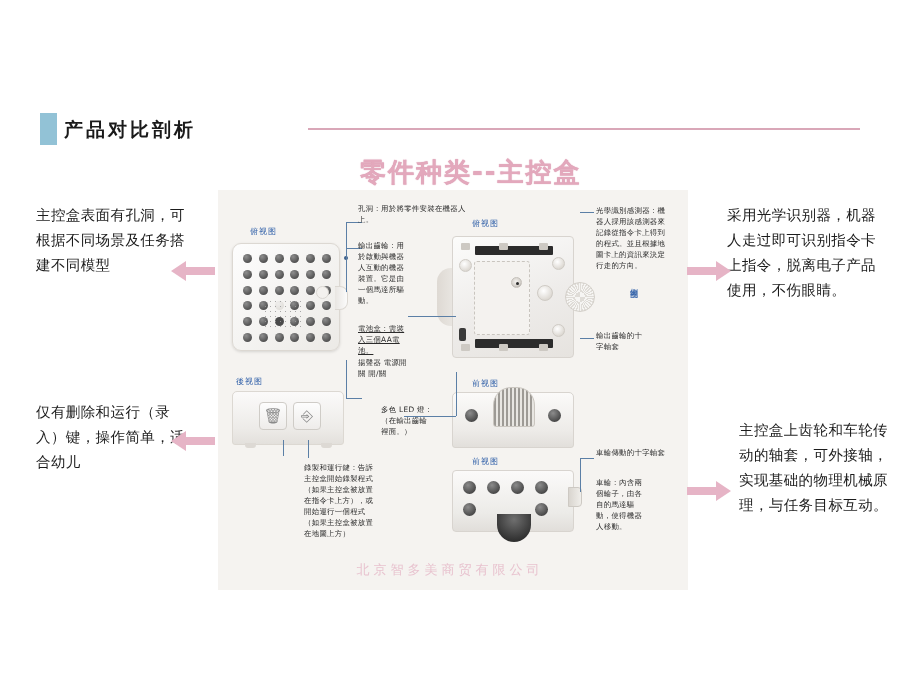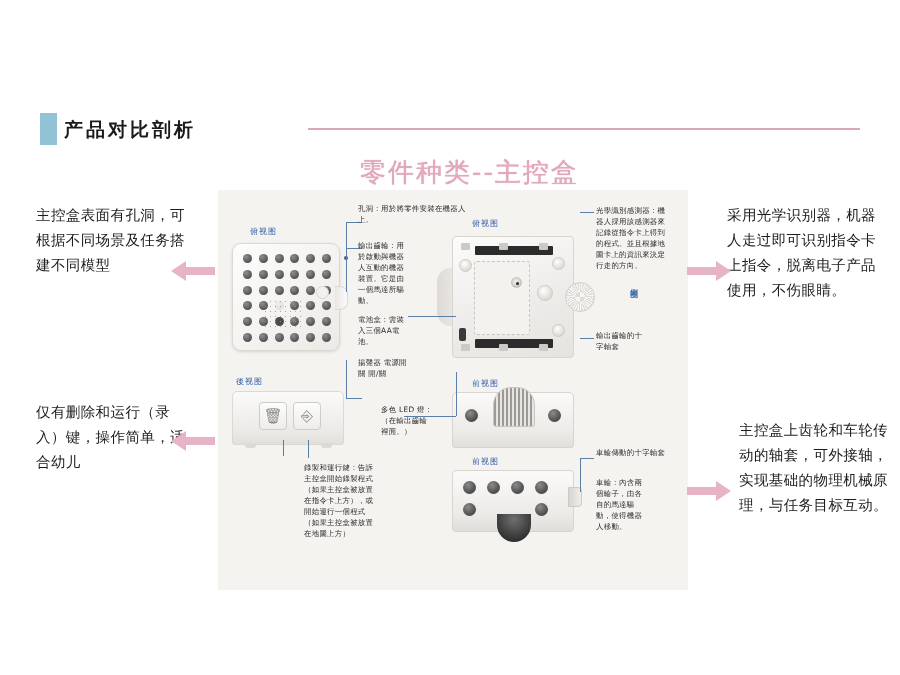--- a/index.html
+++ b/index.html
@@ -22,21 +22,21 @@
     letter-spacing: 3px; line-height: 32px;
   }
 
   
   .pink-rule {
     position: absolute; left: 308px; top: 128px; width: 552px; height: 2px;
     background: #d9a7b8;
   }
   .main-heading {
     position: absolute; left: 360px; top: 155px;
-    font-size: 26px; font-weight: normal; color: #e3a8bc;
+    font-size: 26px; font-weight: bold; color: #e3a8bc;
     letter-spacing: 2px;
     text-shadow: 0 0 1px #d089a2;
   }
 
   
   .panel {
     position: absolute; left: 218px; top: 190px;
     width: 470px; height: 400px;
     background: #f5f3f0;
   }
@@ -367,21 +367,21 @@
   <div class="ldr h" style="left:580px; top:458px; width:14px;"></div>
   <div class="ldr v" style="left:580px; top:458px; height:34px;"></div>
 
   <div class="ldr v" style="left:283px; top:440px; height:16px;"></div>
   <div class="ldr v" style="left:308px; top:440px; height:18px;"></div>
 
   <div class="anno w-lg" style="left:358px; top:203px;">孔洞：用於將零件安裝在機器人上。</div>
 
   <div class="anno w-sm" style="left:358px; top:240px;">輸出齒輪：用於啟動與機器人互動的機器裝置。它是由一個馬達所驅動。</div>
 
-  <div class="anno w-sm" style="left:358px; top:314px;">電池盒：需裝入三個AA電池。</div>
+  <div class="anno w-sm" style="left:358px; top:323px;text-decoration:underline;">電池盒：需裝入三個AA電池。</div>
 
   <div class="anno w-sm" style="left:358px; top:357px;">揚聲器 電源開關 開/關</div>
 
   <div class="anno w-sm" style="left:358px; top:404px;margin-left:23px;">多色 LED 燈：（在輸出齒輪裡面。）</div>
 
 
   <div class="anno w-md" style="left:596px; top:205px;">光學識別感測器：機器人採用該感測器來記錄從指令卡上得到的程式。並且根據地圖卡上的資訊來決定行走的方向。</div>
 
   <div class="anno w-md" style="left:304px; top:462px;">錄製和運行鍵：告訴主控盒開始錄製程式（如果主控盒被放置在指令卡上方），或開始運行一個程式（如果主控盒被放置在地圖上方）</div>
 
@@ -402,13 +402,14 @@
   <svg class="arrow" id="ar-l2" viewBox="0 0 46 26">
     <path d="M1 13 L16 3 L16 9 L45 9 L45 17 L16 17 L16 23 Z" fill="#e6b4c6"></path>
   </svg>
   <svg class="arrow" id="ar-r1" viewBox="0 0 46 26">
     <path d="M45 13 L30 3 L30 9 L1 9 L1 17 L30 17 L30 23 Z" fill="#e6b4c6"></path>
   </svg>
   <svg class="arrow" id="ar-r2" viewBox="0 0 46 26">
     <path d="M45 13 L30 3 L30 9 L1 9 L1 17 L30 17 L30 23 Z" fill="#e6b4c6"></path>
   </svg>
 
+  <div class="footer">北京智多美商贸有限公司</div>
 </div>
 
 </body></html>

